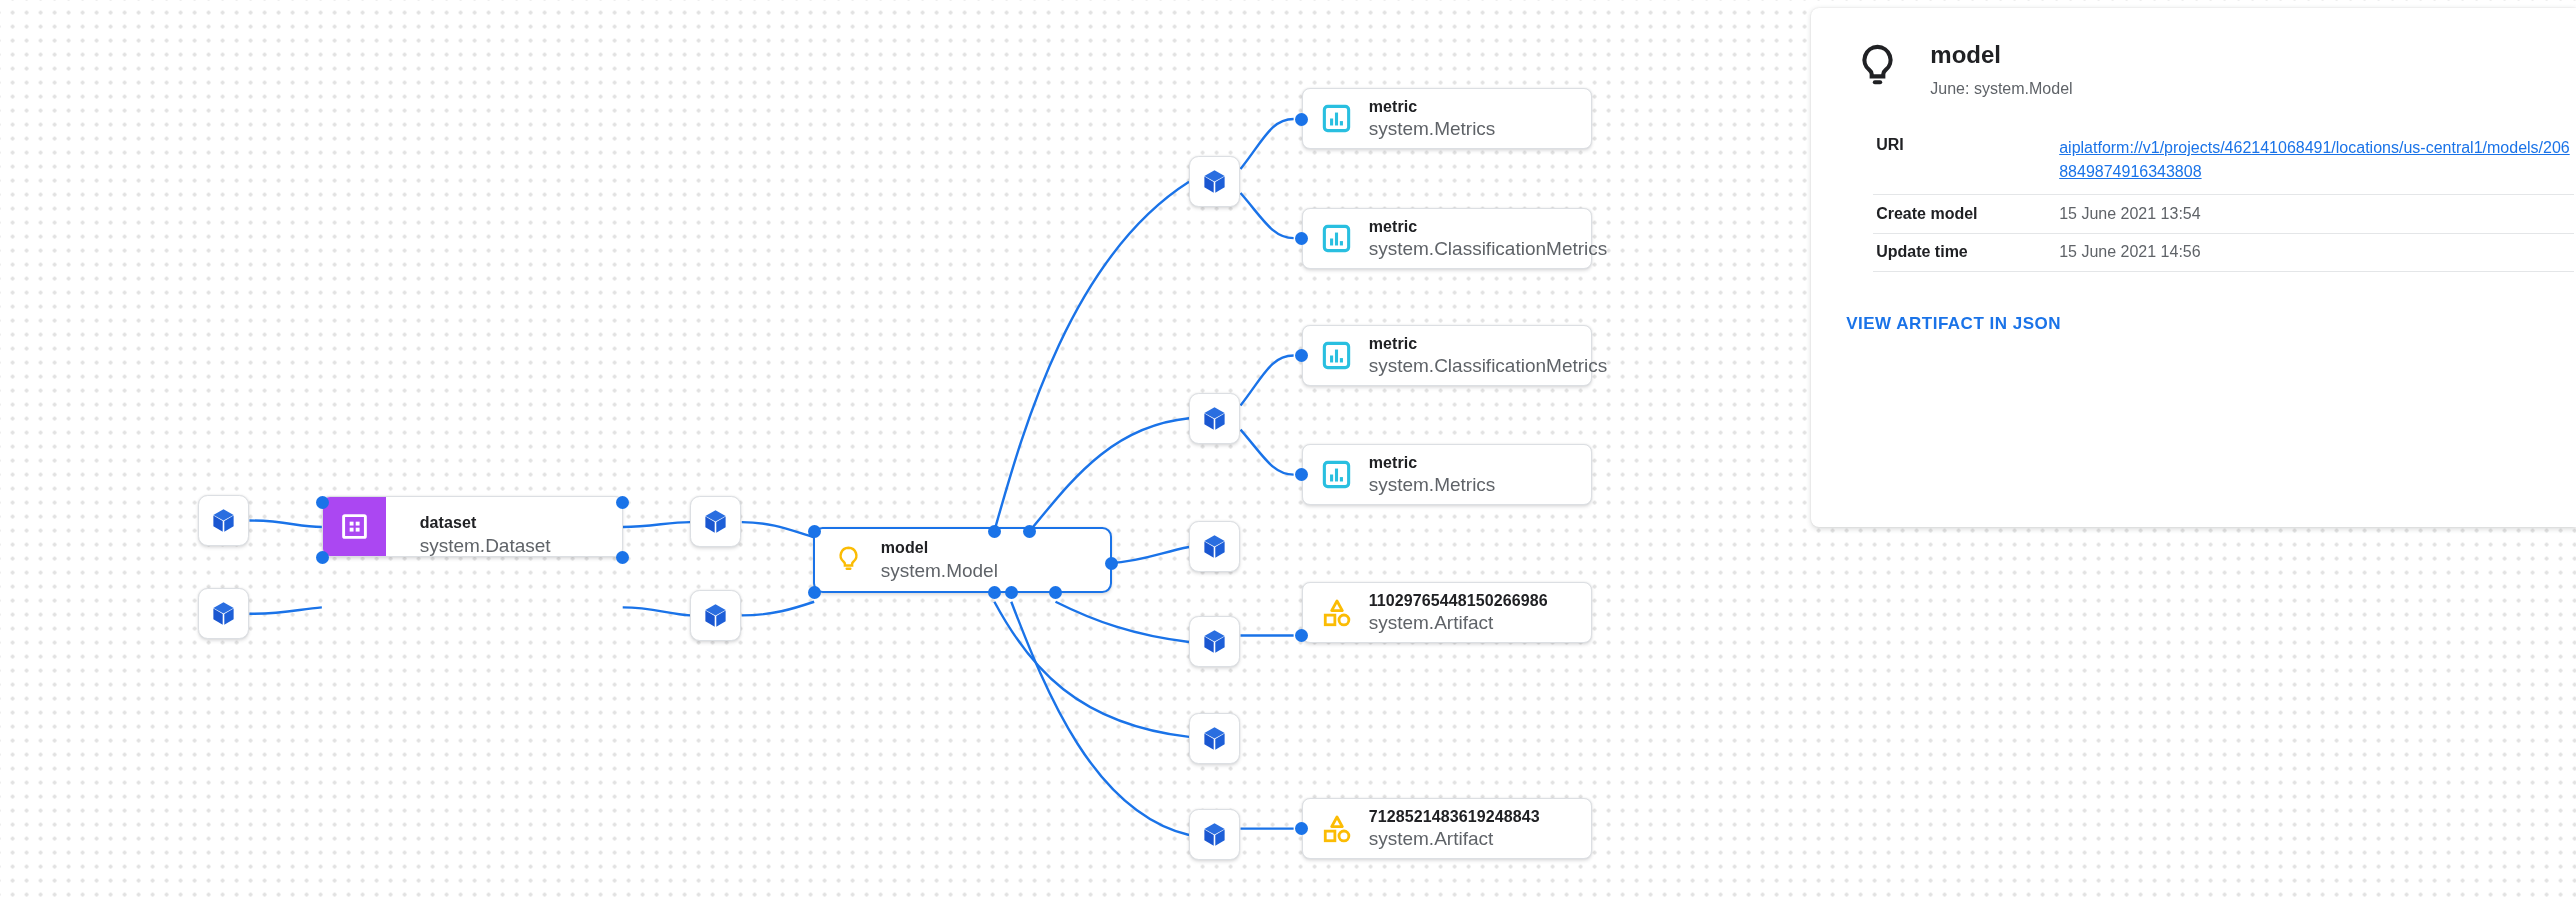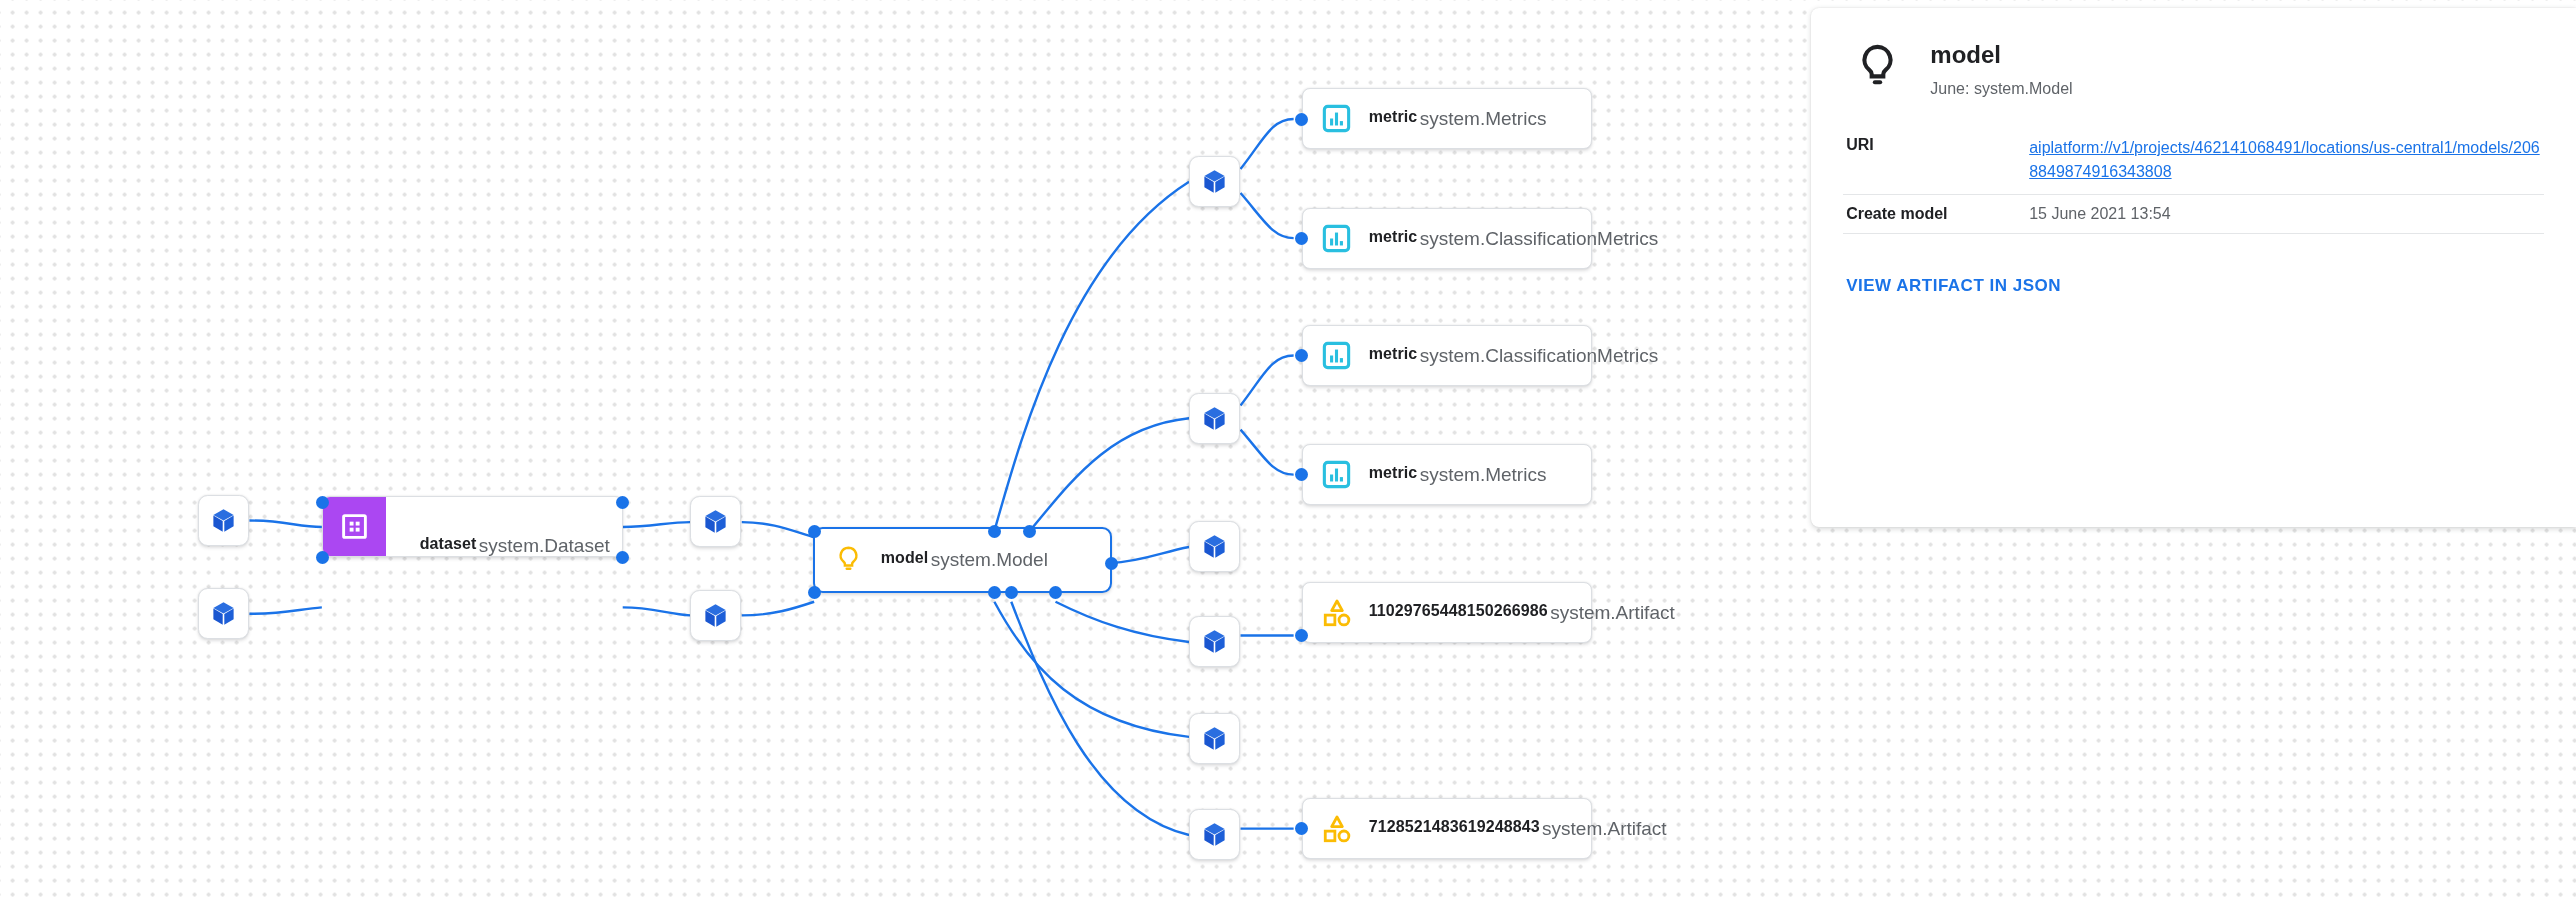--- a/index.html
+++ b/index.html
@@ -30,21 +30,21 @@
     box-shadow:0 1.6px 3.2px rgba(60,64,67,.16), 0 0 1.6px rgba(60,64,67,.10);
     display:flex;align-items:center;
   }
   
   .cube-node{width:51px;height:51px;justify-content:center;border-radius:9.7px;}
   .cube-node svg{display:block;}
 
   
   .card{width:290px;height:61px;padding-left:17.7px;gap:16px;}
   .card .ic{width:32px;height:32px;flex:none;display:flex;align-items:center;justify-content:center;}
-  .card .txt{display:flex;flex-direction:row;justify-content:center;gap:2.4px;}
+  .card .txt{display:flex;flex-direction:column;justify-content:center;gap:2.4px;}
   .card .ttl{font-size:16px;font-weight:bold;color:#202124;line-height:1.12;letter-spacing:0.1px;}
   .card .sub{font-size:19px;color:#5f6368;line-height:1.12;}
 
   
   .dataset-node{width:301px;height:61px;padding:0;overflow:hidden;align-items:flex-end;}
   .dataset-node .swatch{
     width:63px;height:100%;flex:none;
     display:flex;align-items:center;justify-content:center;
   }
   .dataset-node .txt{margin-left:17.7px;}
@@ -65,21 +65,21 @@
     border-radius:8px 0 0 8px;
     box-shadow:0 1.6px 4.8px rgba(60,64,67,.20), 0 0 1.6px rgba(60,64,67,.12);
     box-sizing:border-box;
     padding:26px 32px 0 32px;
   }
   #panel-head{display:flex;align-items:flex-start;gap:29px;margin:8px 0 0 11.3px;}
   #panel-head .hicon{width:47px;height:47px;flex:none;margin-top:1.6px;}
   .panel-title{font-size:24px;font-weight:bold;color:#202124;line-height:1.1;margin-bottom:11.3px;}
   .panel-type{font-size:16px;color:#5f6368;line-height:1.1;}
 
-  table#meta{width:100%;border-collapse:collapse;margin-top:29px;table-layout:fixed;}
+  table#meta{width:100%;border-collapse:collapse;margin-top:29px;table-layout:fixed;margin-left:30px;}
   table#meta td{
     padding:9.7px 0 9.7px 0;
     vertical-align:top;
     border-bottom:0.8px solid #e4e6e8;
     font-size:16px;
   }
   table#meta td.k{width:183px;font-weight:bold;color:#202124;padding-left:3.2px;}
   table#meta td.v{color:#5f6368;}
   table#meta tr.first td{border-top:none;}
   .uri-link{color:#1a73e8;text-decoration:underline;word-break:break-all;line-height:1.52;display:block;cursor:pointer;}
@@ -355,18 +355,22 @@
         <tr class="first">
       <td class="k">URI</td>
       <td class="v">
         <span class="uri-link">aiplatform://v1/projects/462141068491/locations/us-central1/models/2068849874916343808</span>
       </td>
     </tr>
     <tr>
       <td class="k">Create model</td>
       <td class="v">15 June 2021 13:54</td>
     </tr>
+    <tr>
+      <td class="k">Update time</td>
+      <td class="v">15 June 2021 14:56</td>
+    </tr>
   </tbody>
     </table>
 
   <div id="view-json">VIEW ARTIFACT IN JSON</div>
 </div>
 
 
 </body></html>

